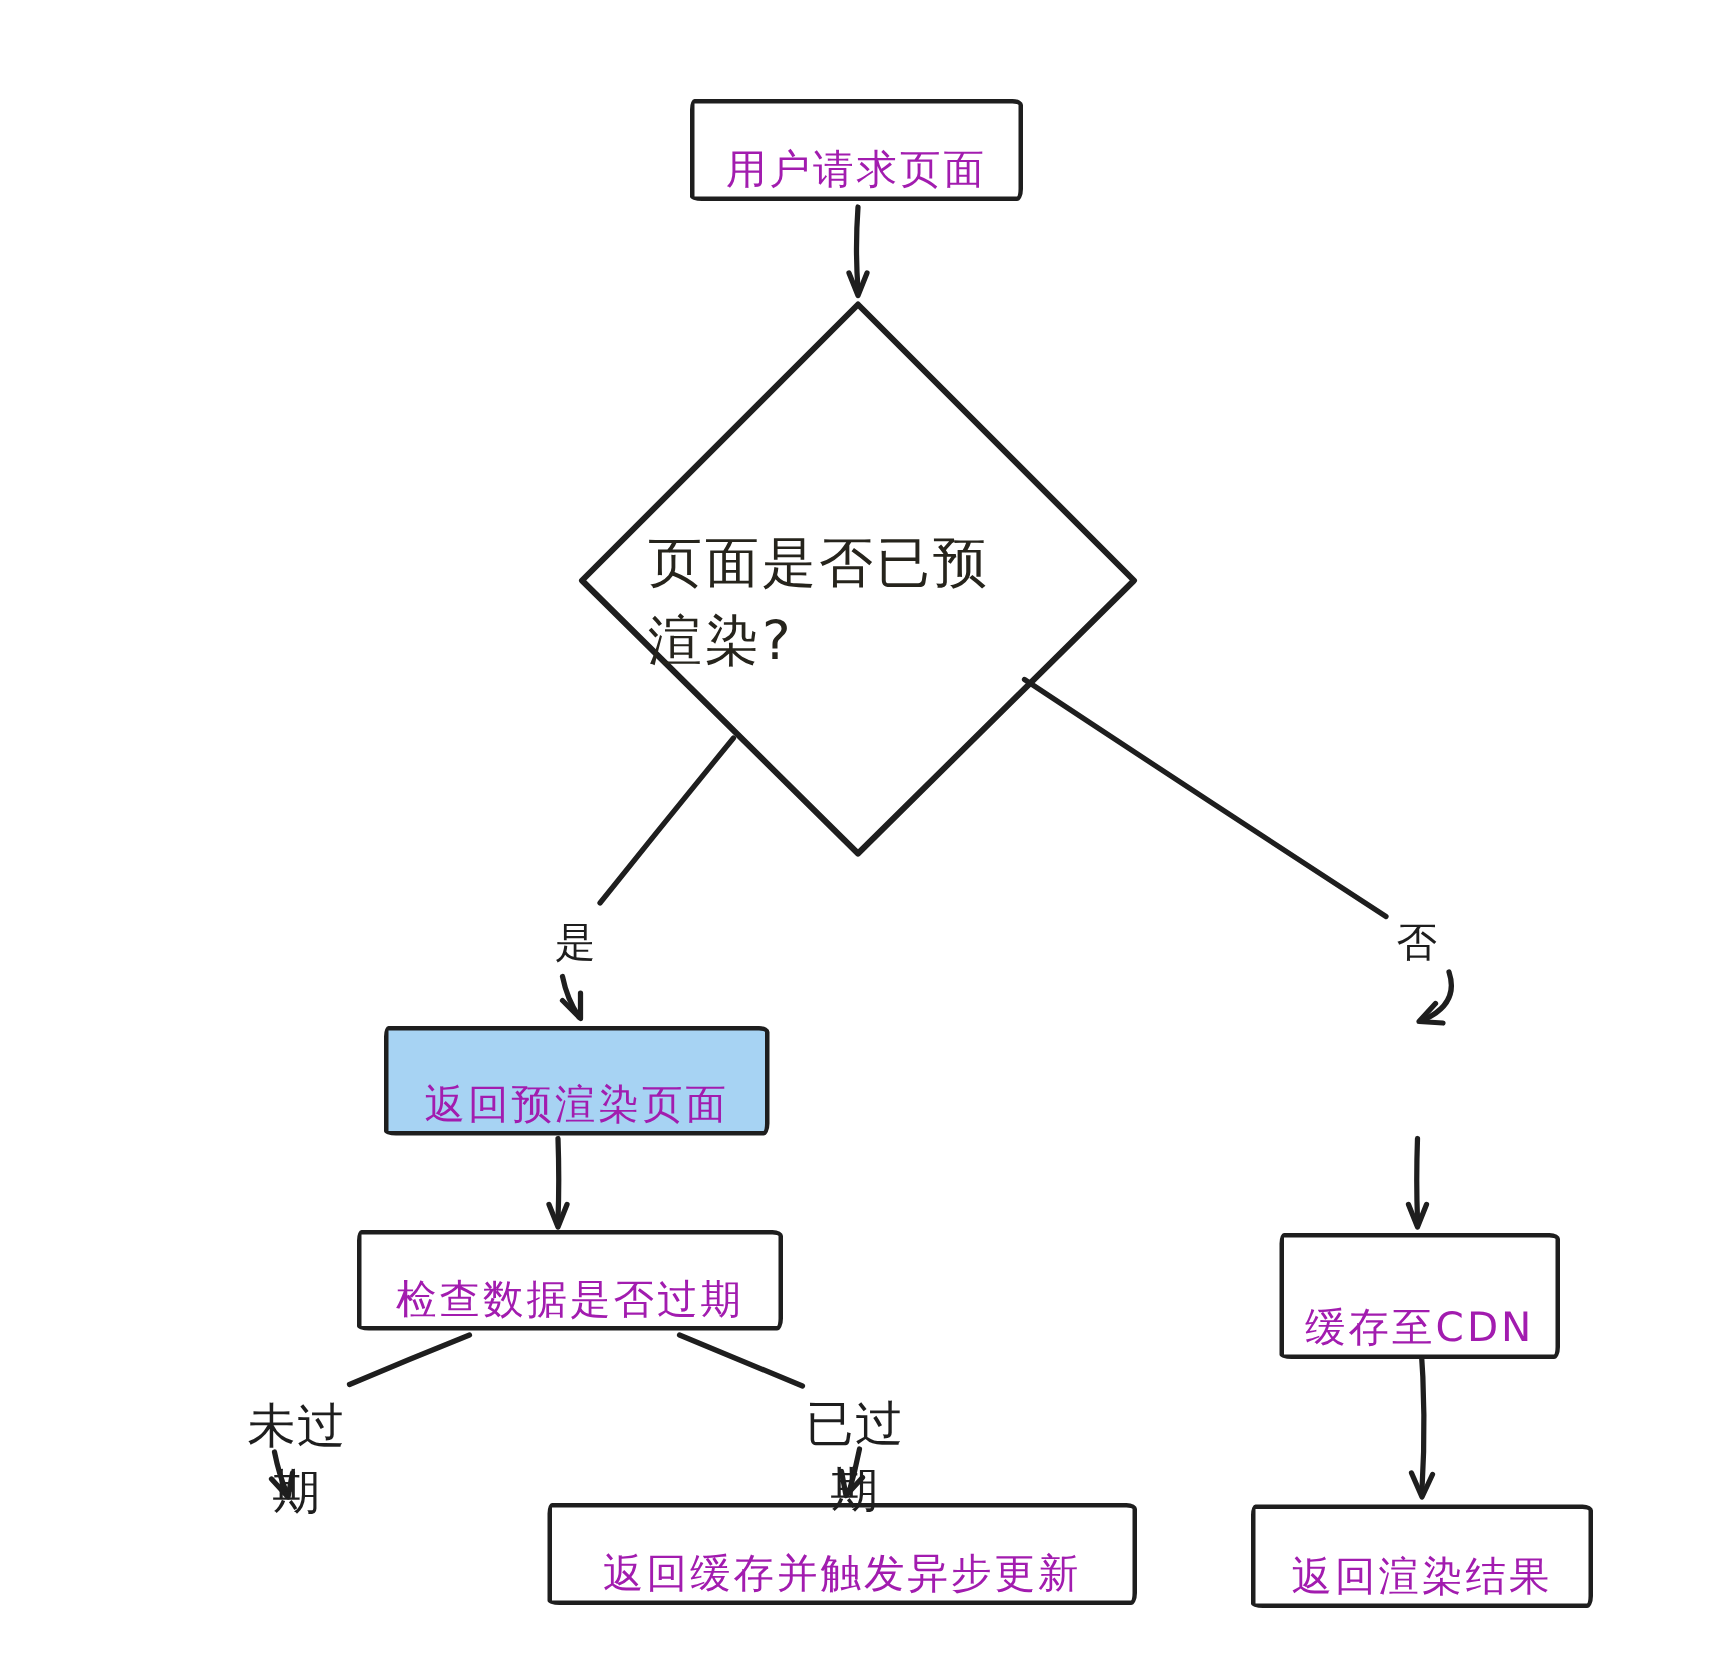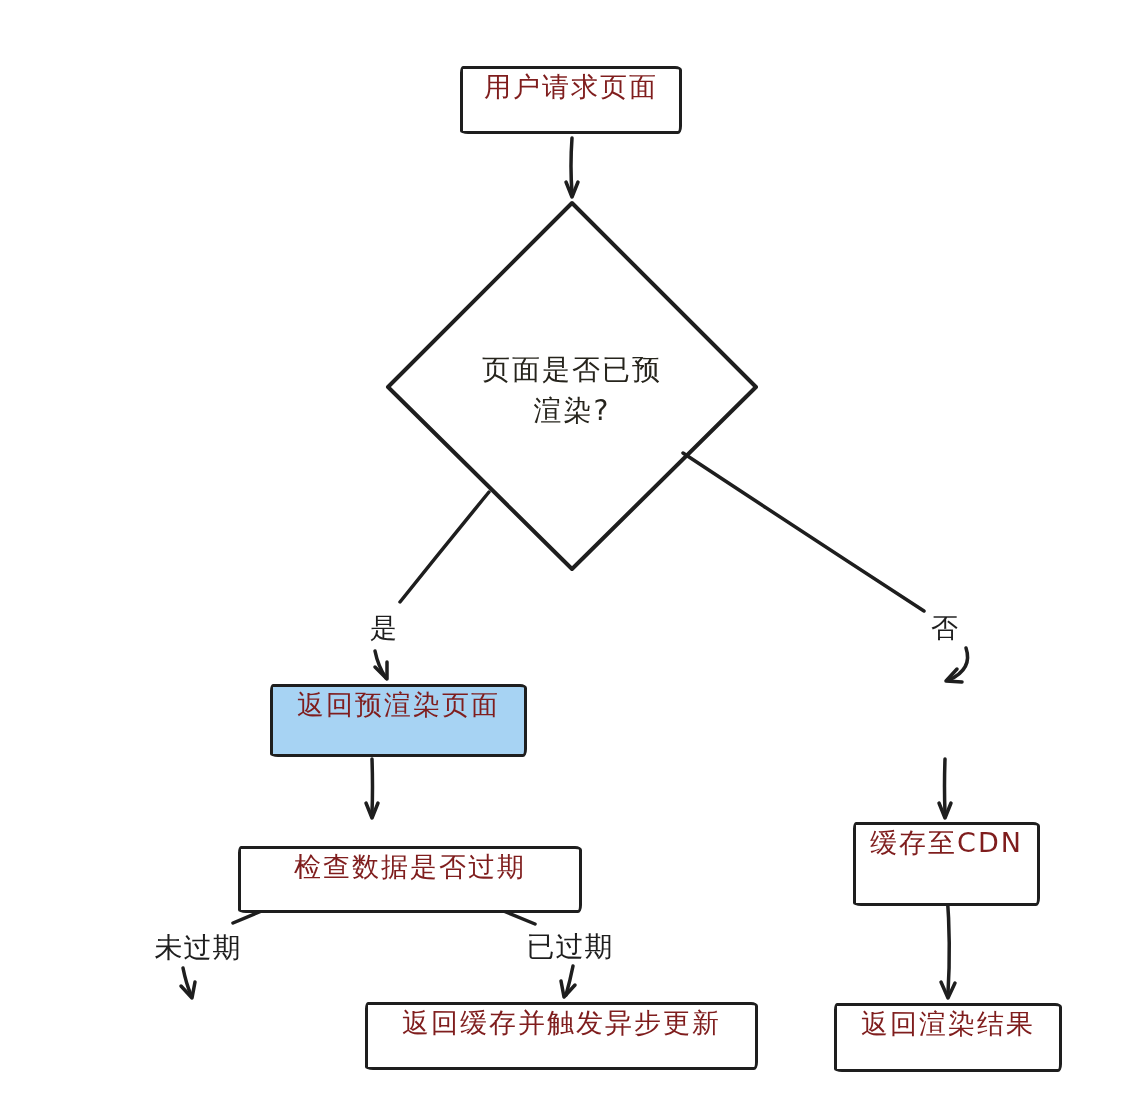--- a/index.html
+++ b/index.html
@@ -11,38 +11,38 @@
   .canvas{
     position:relative;width:1140px;height:1118px;background:#ffffff;overflow:hidden;
   }
   .edges{position:absolute;left:0;top:0;width:1140px;height:1118px;}
   .edges path, .edges polygon{
     stroke:#1e1e1e;stroke-width:3.5;fill:none;
     stroke-linecap:round;stroke-linejoin:round;
   }
   .edges polygon{stroke-width:4;}
   .node{
-    position:absolute;display:flex;align-items:flex-start;justify-content:center;
+    position:absolute;display:flex;align-items:flex-end;justify-content:center;
     background:#ffffff;border:3.5px solid #1e1e1e;
     border-radius:3px 7px 4px 8px / 7px 4px 8px 3px;
     box-sizing:border-box;
     font-size:27px;letter-spacing:2px;font-weight:500;
-    color:#7f1d1d;text-align:center;
+    color:#a21caf;text-align:center;
   }
-  .node--blue{background:#a7d3f3;margin-left:14px;}
+  .node--blue{background:#a7d3f3;}
   .diamond-label{
     position:absolute;left:432px;top:350px;width:280px;
-    text-align:center;font-size:28px;line-height:1.45;letter-spacing:2px;
+    text-align:left;font-size:36px;line-height:1.45;letter-spacing:2px;
     font-weight:500;white-space:pre-line;color:#26241c;
   }
   .edge-label{
     position:absolute;text-align:center;font-size:27px;font-weight:500;
     letter-spacing:1px;color:#1e1e1e;
   }
-  .edge-label--small{font-size:28px;}
+  .edge-label--small{font-size:32px;}
 </style>
 </head>
 <body>
 
 <div class="canvas">
 
   <svg class="edges" viewBox="0 0 1140 1118" xmlns="http://www.w3.org/2000/svg">
 
     <polygon points="572,203 756,387 572,569 388,387" fill="#fbe9a0"></polygon>
 
@@ -80,21 +80,21 @@
   </div>
 
   <div class="diamond-label">页面是否已预
 渲染?</div>
 
   <div class="node node--blue" style="left:256px;top:684px;width:257px;height:73px">
     <span>返回预渲染页面</span>
   </div>
 
 
-  <div class="node" style="left:238px;top:846px;width:344px;height:67px">
+  <div class="node" style="left:238px;top:820px;width:284px;height:67px">
     <span>检查数据是否过期</span>
   </div>
 
 
   <div class="node" style="left:365px;top:1002px;width:393px;height:68px">
     <span>返回缓存并触发异步更新</span>
   </div>
 
   <div class="node" style="left:853px;top:822px;width:187px;height:84px">
     <span>缓存至CDN</span>

